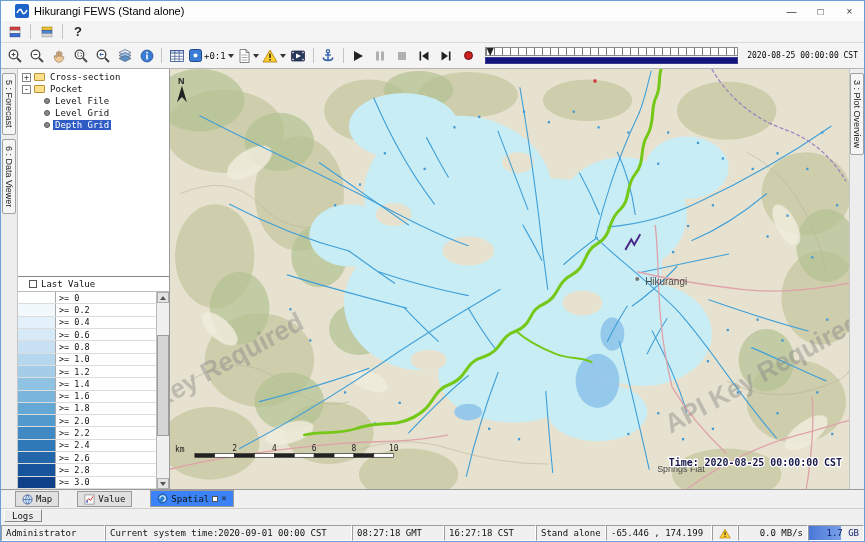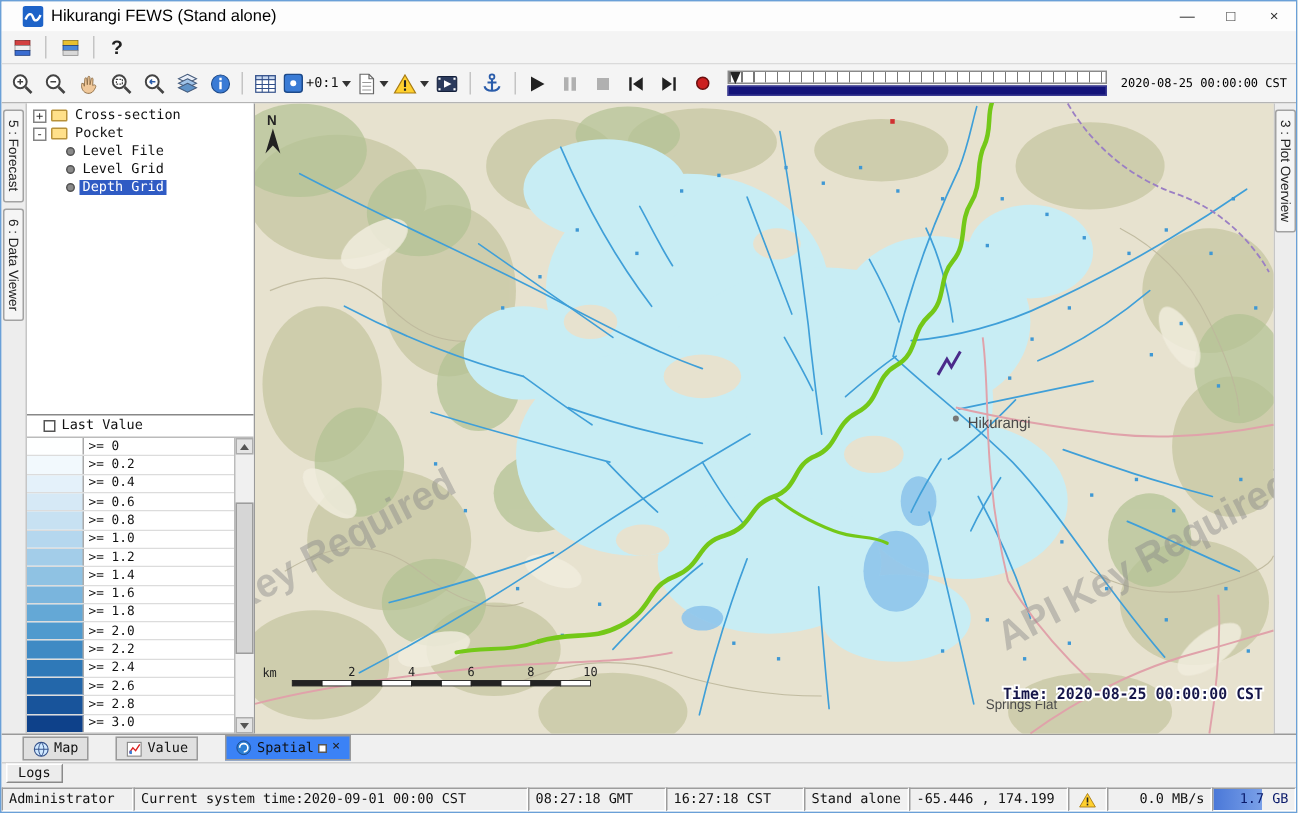--- a/index.html
+++ b/index.html
@@ -76,21 +76,21 @@
   .btab.active { background:#3b82f6; height:17px; margin-top:0; }
   .tab-sq { width:6px; height:6px; border:1px solid #555; background:#fff; cursor:pointer; }
   .tab-x { font-size:9px; line-height:9px; color:#222; cursor:pointer; }
 
   .logs-row { height:17px; background:#f0f0f0; border-top:1px solid #cfcfcf; display:flex; align-items:flex-start; padding-left:3px; flex:0 0 auto; }
   .logs-btn { height:13px; padding:0 7px; font-size:9px; font-family:"DejaVu Sans Mono",monospace; background:#ececec; border:1px solid; border-color:#fff #8a8a8a #8a8a8a #fff; cursor:pointer; display:flex; align-items:center; }
 
   
   .statusbar { height:16px; display:flex; background:#f0f0f0; flex:0 0 auto; font-family:"DejaVu Sans Mono",monospace; font-size:9px; }
   .seg { border:1px solid; border-color:#9d9d9d #fff #fff #9d9d9d; padding:1px 4px; white-space:nowrap; overflow:hidden; display:flex; align-items:center; }
-  .seg.user { width:88px; }
+  .seg.user { width:104px; }
   .seg.systime { flex:1; }
   .seg.gmt { width:92px; }
   .seg.cst { width:92px; }
   .seg.mode { width:70px; }
   .seg.coords { width:106px; }
   .seg.warn { width:26px; justify-content:center; }
   .seg.rate { width:70px; justify-content:flex-end; }
   .seg.mem { width:56px; justify-content:flex-end; color:#0a1a6a; background:linear-gradient(to right,#4a78d8 0,#7aa0e8 60%,#f0f0f0 60%); }
 </style>
 </head>

